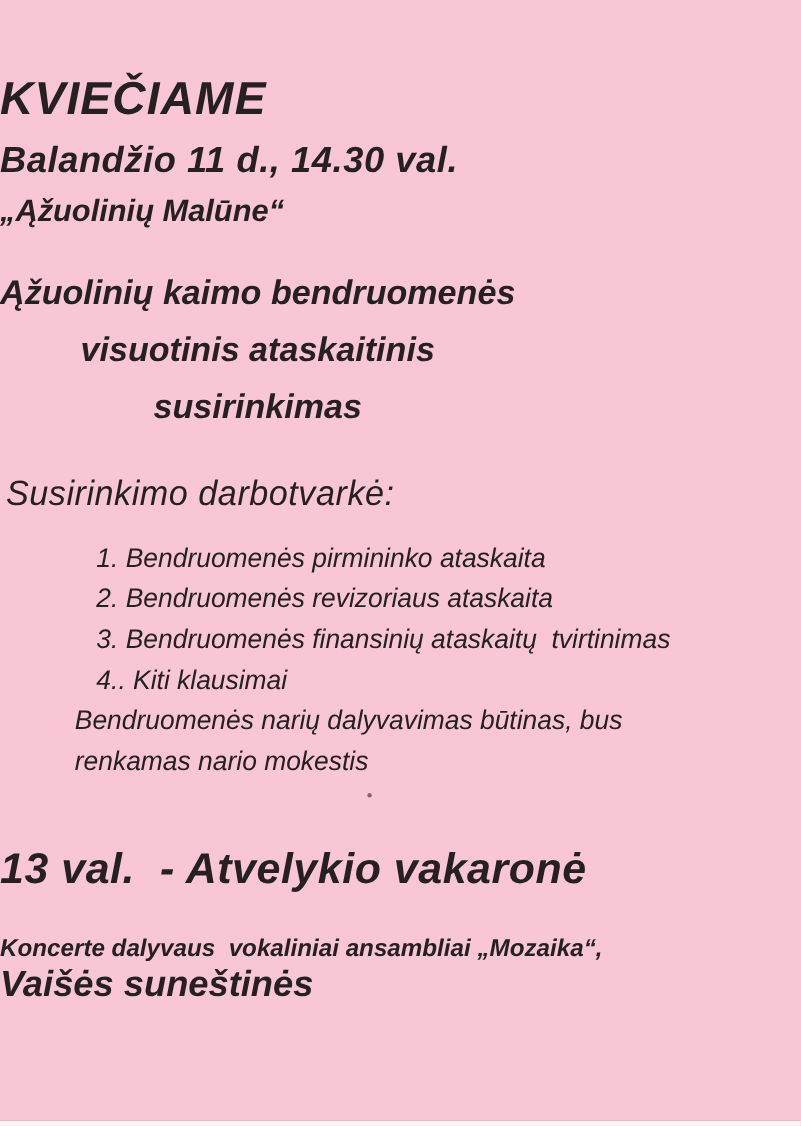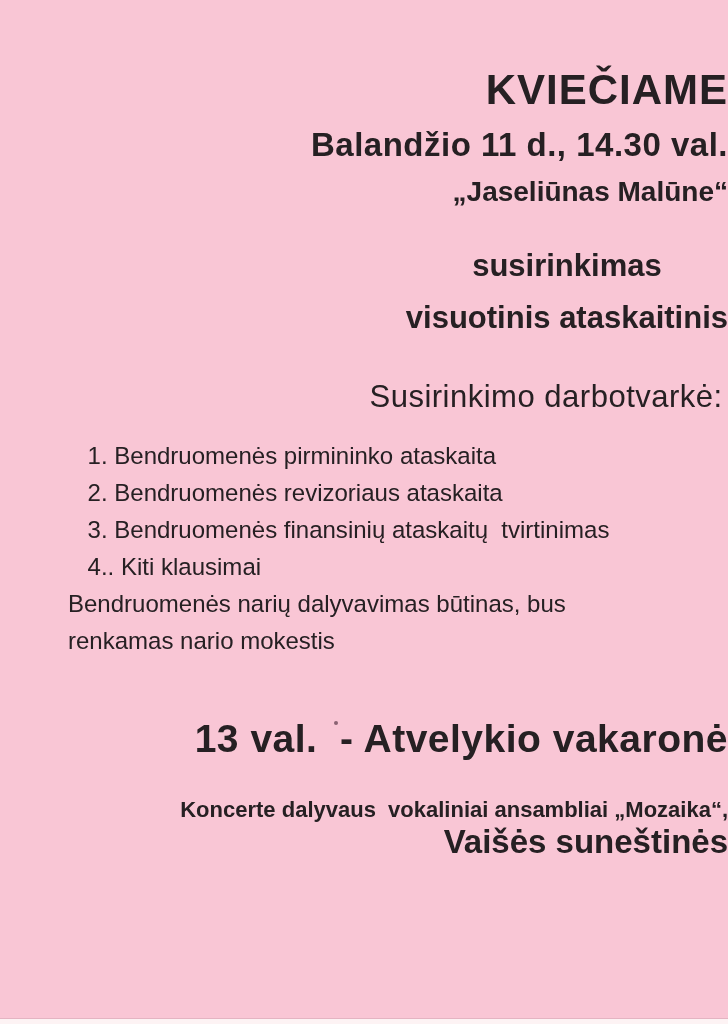--- a/index.html
+++ b/index.html
@@ -13,22 +13,23 @@
     position: relative;
     overflow: hidden;
     font-family: "Liberation Sans", sans-serif;
     color: #262023;
   }
   .poster {
     position: absolute;
     inset: 0;
     display: flex;
     flex-direction: column;
-    align-items: flex-end;
+    align-items: flex-start;
     text-align: center;
+    font-style: italic;
   }
   .title {
     margin-top: 66px;
     font-size: 42px;
     font-weight: 800;
     letter-spacing: 1px;
   }
   .date-line {
     margin-top: 12px;
     font-size: 33px;
@@ -121,26 +122,27 @@
 </style>
 </head>
 <body>
 
 <div class="poster">
 
   <div class="title">KVIEČIAME</div>
 
   <div class="date-line">Balandžio 11 d., 14.30 val.</div>
 
-  <div class="venue-line">„Jaseliūnas Malūne“</div>
+  <div class="venue-line">„Ąžuolinių Malūne“</div>
 
 
   <div class="event-heading">
+    <div>Ąžuolinių kaimo bendruomenės</div>
+    <div>visuotinis ataskaitinis</div>
     <div>susirinkimas</div>
-    <div>visuotinis ataskaitinis</div>
   </div>
 
   <div class="agenda-heading">Susirinkimo darbotvarkė:</div>
 
   <div class="agenda">
     <div class="agenda-item">1. Bendruomenės pirmininko ataskaita</div>
     <div class="agenda-item">2. Bendruomenės revizoriaus ataskaita</div>
     <div class="agenda-item">3. Bendruomenės finansinių ataskaitų  tvirtinimas</div>
     <div class="agenda-item">4.. Kiti klausimai</div>
     <div class="agenda-item agenda-note">Bendruomenės narių dalyvavimas būtinas, bus renkamas nario mokestis</div>

